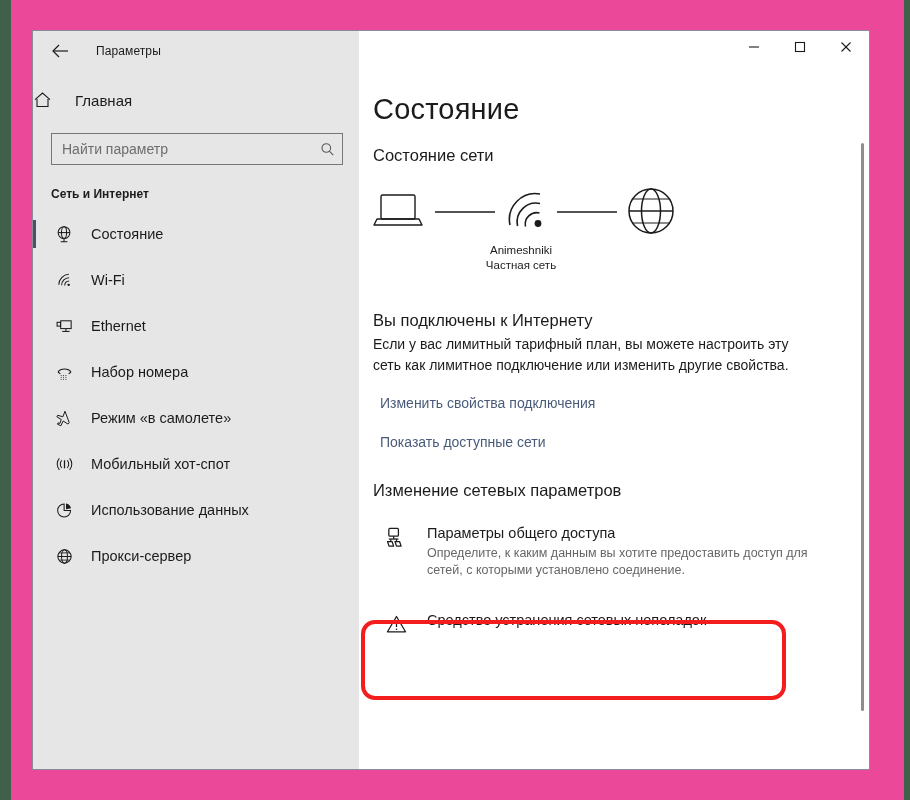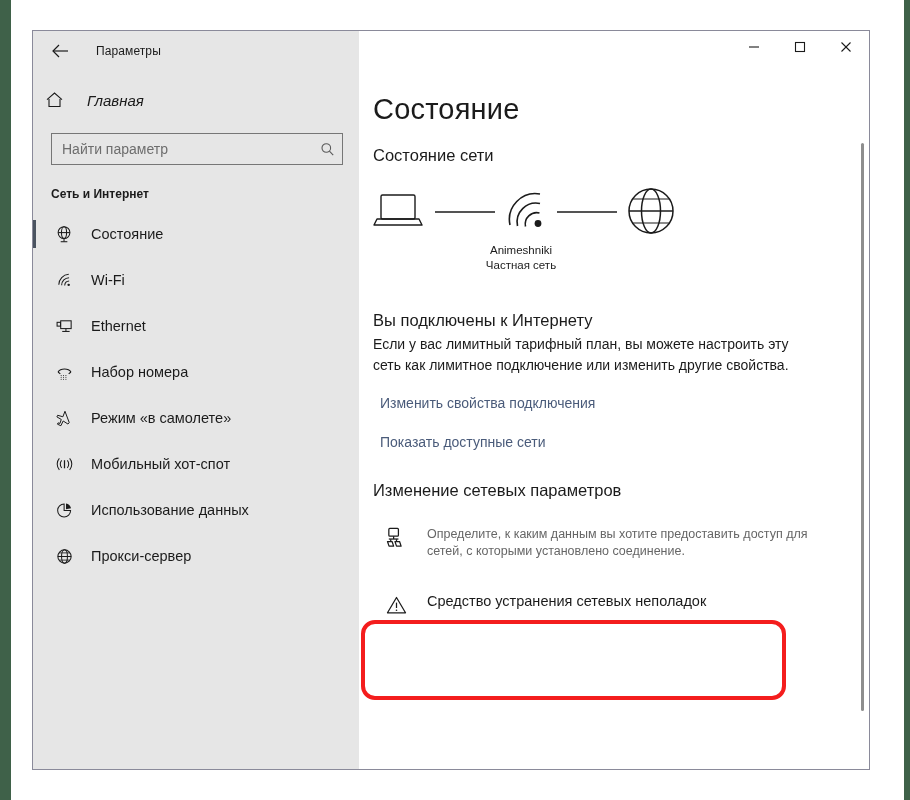--- a/index.html
+++ b/index.html
@@ -9,21 +9,21 @@
     height: 800px;
     overflow: hidden;
     background: #000000;
     font-family: "Liberation Sans", sans-serif;
   }
 
   #root {
     position: relative;
     width: 910px;
     height: 800px;
-    background: #ffffff;
+    background: #ec4899;
   }
 
   
   .edge-strip {
     position: absolute;
     left: 0; top: 0;
     width: 11px; height: 800px;
     background: #3f6149;
   }
   .edge-strip-right {
@@ -110,23 +110,22 @@
     width: 326px;
     flex: 0 0 326px;
     background: #e6e6e6;
     padding-top: 10px;
     position: relative;
   }
   .home-row {
     display: flex;
     align-items: center;
     height: 38px;
-    padding-left: 12px;
+    padding-left: 0;
     cursor: pointer;
-    font-style: italic;
   }
   .home-icon {
     width: 30px;
     display: flex;
     justify-content: flex-start;
     align-items: center;
   }
   .home-label {
     font-size: 15px;
     color: #1b1b1b;
@@ -556,20 +555,21 @@
                 <rect x="4" y="2.6" width="10" height="8" rx="1" fill="none" stroke="#1b1b1b" stroke-width="1.3"></rect>
                 <line x1="9" y1="10.6" x2="9" y2="13.5" stroke="#1b1b1b" stroke-width="1.3"></line>
                 <line x1="4" y1="13.6" x2="14" y2="13.6" stroke="#1b1b1b" stroke-width="1.3"></line>
                 <line x1="6" y1="13.8" x2="6" y2="16" stroke="#1b1b1b" stroke-width="1.3"></line>
                 <line x1="12" y1="13.8" x2="12" y2="16" stroke="#1b1b1b" stroke-width="1.3"></line>
                 <path d="M2.6 16.2 L7.4 16.2 L9 21 L4.2 21 Z" fill="none" stroke="#1b1b1b" stroke-width="1.3" stroke-linejoin="round"></path>
                 <path d="M10.4 16.2 L15.2 16.2 L16.8 21 L12 21 Z" fill="none" stroke="#1b1b1b" stroke-width="1.3" stroke-linejoin="round"></path>
               </svg>
             </span>
             <span class="opt-text">
+              <span class="opt-title" style="display:block">Параметры общего доступа</span>
               <span class="opt-sub" style="display:block">Определите, к каким данным вы хотите предоставить доступ для сетей, с которыми установлено соединение.</span>
             </span>
           </div>
 
           <div class="opt-row" style="margin-top:12px">
             <span class="opt-ico">
               <svg width="23" height="23" viewBox="0 0 24 24">
                 <path d="M12 3.6 L21.4 19.6 L2.6 19.6 Z" fill="none" stroke="#1b1b1b" stroke-width="1.3" stroke-linejoin="round"></path>
                 <line x1="12" y1="9" x2="12" y2="14.6" stroke="#1b1b1b" stroke-width="1.3"></line>
                 <circle cx="12" cy="17" r=".85" fill="#1b1b1b"></circle>

